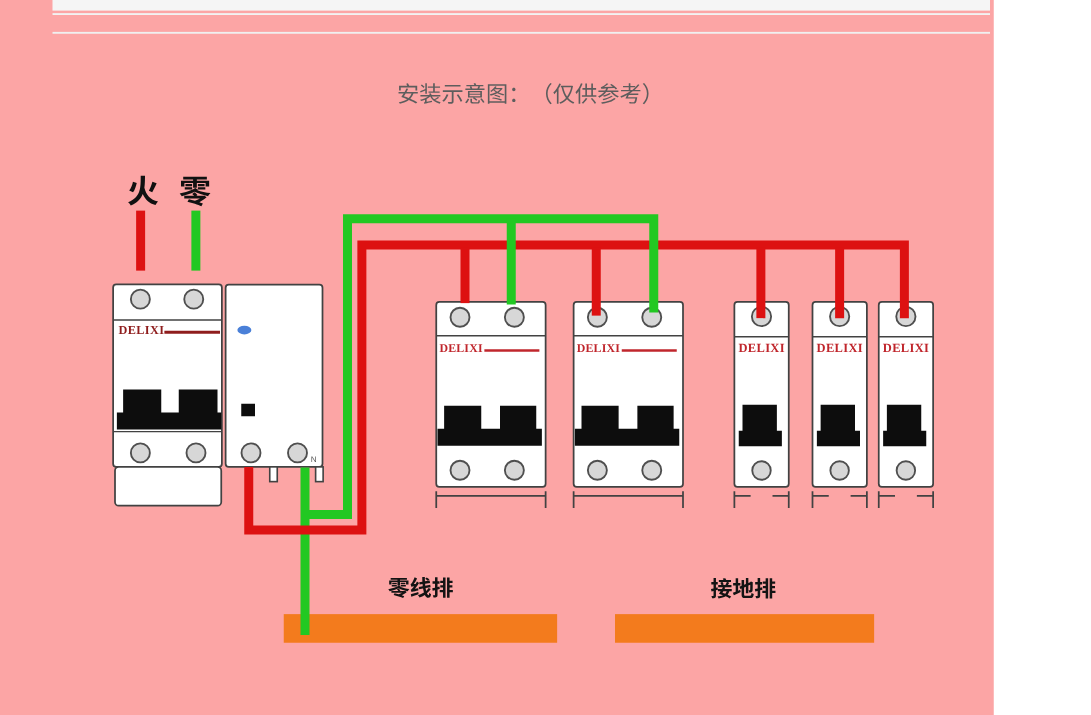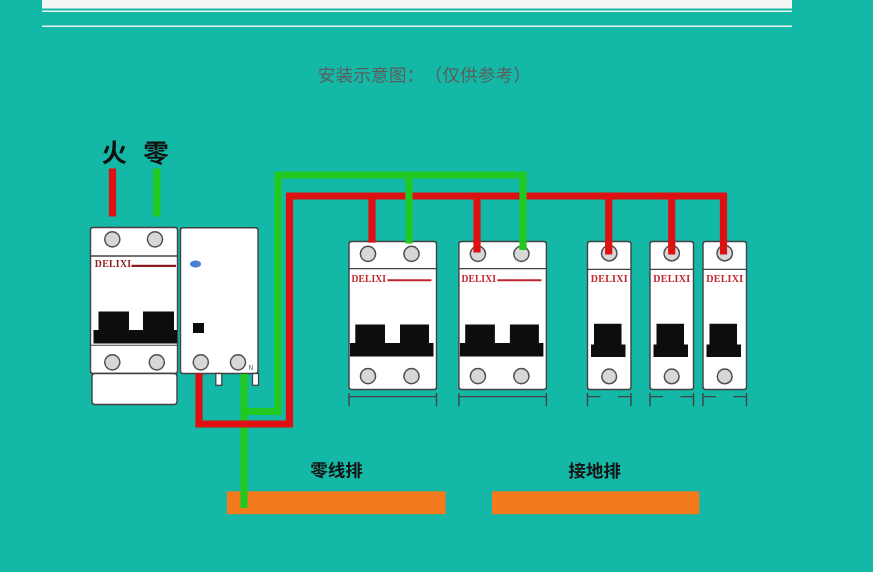--- a/index.html
+++ b/index.html
@@ -1,14 +1,14 @@
 <!DOCTYPE html>
 <html><head><meta charset="utf-8"><style>
 html,body{margin:0;padding:0;background:#fff;}
-#stage{position:relative;width:873px;height:572px;background:#14b8a6;overflow:hidden;}
+#stage{position:relative;width:795px;height:572px;background:#fca5a5;overflow:hidden;}
 </style></head>
 <body>
 <div id="stage">
 <svg width="873" height="572" viewBox="0 0 873 572">
 <rect x="42" y="0" width="750" height="8.5" fill="#f5f5f5"></rect>
 <rect x="42" y="10.5" width="750" height="1.5" fill="#f2f2f2"></rect>
 <rect x="42" y="25.5" width="750" height="1.5" fill="#f0f0f0"></rect>
 <g fill="#5d5d5d">
 <path transform="translate(317.6 81.6) scale(0.01780 -0.01780)" d="M414 823C430 793 447 756 461 725H93V522H168V654H829V522H908V725H549C534 758 510 806 491 842ZM656 378C625 297 581 232 524 178C452 207 379 233 310 256C335 292 362 334 389 378ZM299 378C263 320 225 266 193 223C276 195 367 162 456 125C359 60 234 18 82 -9C98 -25 121 -59 130 -77C293 -42 429 10 536 91C662 36 778 -23 852 -73L914 -8C837 41 723 96 599 148C660 209 707 285 742 378H935V449H430C457 499 482 549 502 596L421 612C401 561 372 505 341 449H69V378Z"></path>
 <path transform="translate(335.4 81.6) scale(0.01780 -0.01780)" d="M68 742C113 711 166 665 190 634L238 682C213 713 158 756 114 785ZM439 375C451 355 463 331 472 309H52V247H400C307 181 166 127 37 102C51 88 70 63 80 46C139 60 201 80 260 105V39C260 -2 227 -18 208 -24C217 -39 229 -68 233 -85C254 -73 289 -64 575 0C574 14 575 43 578 60L333 10V139C395 170 451 207 494 247C574 84 720 -26 918 -74C926 -54 946 -26 961 -12C867 7 783 41 715 89C774 116 843 153 894 189L839 230C797 197 727 155 668 125C627 160 593 201 567 247H949V309H557C546 337 528 370 511 396ZM624 840V702H386V636H624V477H416V411H916V477H699V636H935V702H699V840ZM37 485 63 422 272 519V369H342V840H272V588C184 549 97 509 37 485Z"></path>

